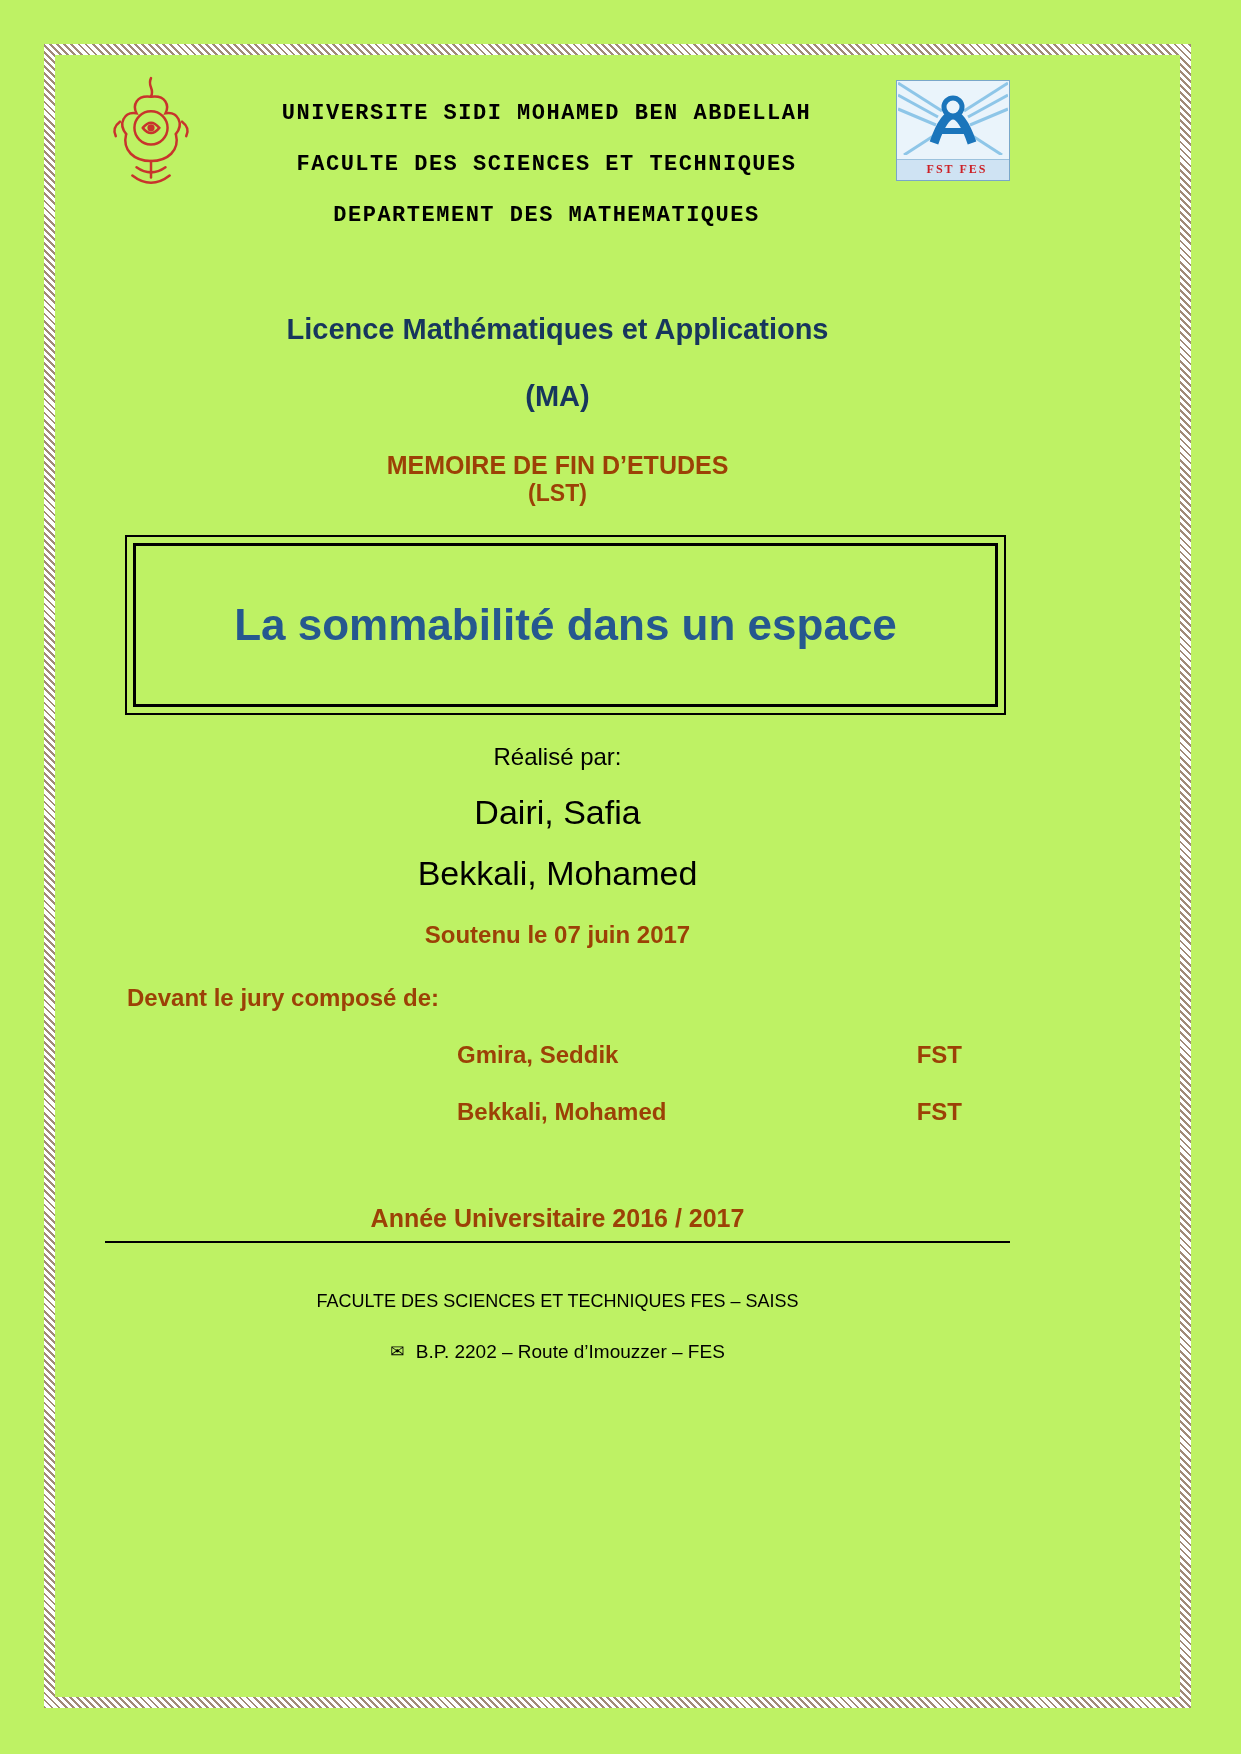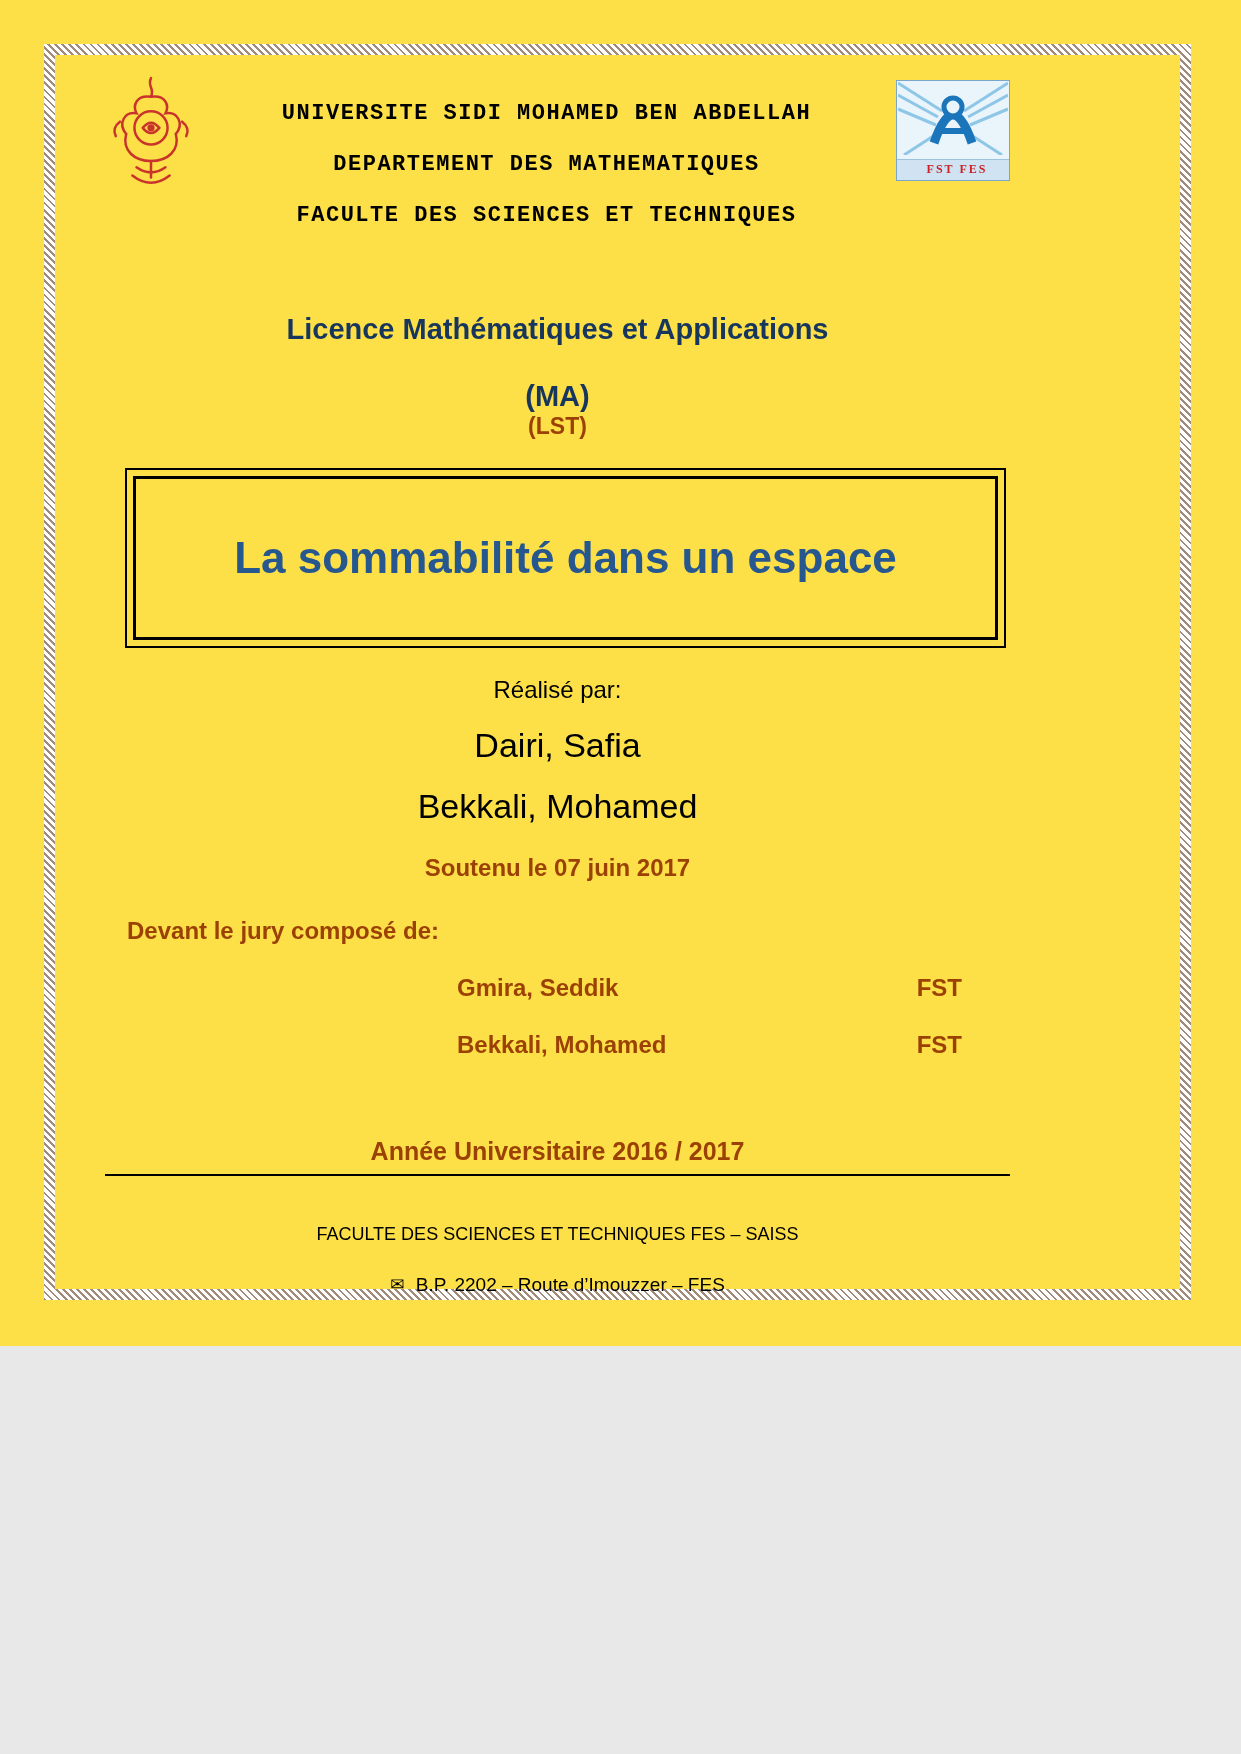--- a/index.html
+++ b/index.html
@@ -1,19 +1,19 @@
 <!DOCTYPE html>
 <html><head>
 <meta charset="utf-8">
 <style>
   html,body { margin:0; padding:0; background:#e8e8e8; }
   .page {
     position: relative;
-    width: 1241px; height: 1346px;
-    background: #fde047;
+    width: 1241px; height: 1754px;
+    background: #bef264;
     font-family: "Liberation Sans", sans-serif;
     color: #000;
     overflow: hidden;
     margin: 0 auto;
   }
   .border-frame {
     position: absolute;
     left: 44px; top: 44px; right: 50px; bottom: 46px;
     border: 11px solid transparent;
     border-image: repeating-linear-gradient(45deg, #a18a78 0 2px, #ffffff 2px 5px) 11;
@@ -124,22 +124,22 @@
             <path d="M26 98 q18 14 36 0"></path>
             <path d="M44 84 L44 100"></path>
             <path d="M14 46 q-8 6 -4 14"></path>
             <path d="M74 46 q8 6 4 14"></path>
           </g>
         </svg>
       </div>
 
       <div class="header-text">
         <div>UNIVERSITE SIDI MOHAMED BEN ABDELLAH</div>
+        <div>FACULTE DES SCIENCES ET TECHNIQUES</div>
         <div>DEPARTEMENT DES MATHEMATIQUES</div>
-        <div>FACULTE DES SCIENCES ET TECHNIQUES</div>
       </div>
 
       <div class="fst-logo">
         <svg width="110" height="74" viewBox="0 0 110 74">
           <rect width="110" height="74" fill="#eaf4fb"></rect>
           <g stroke="#8ec6e8" stroke-width="3">
             <path d="M0 2 L44 30"></path>
               <path d="M0 14 L40 36"></path>
               <path d="M0 28 L38 44"></path>
             <path d="M110 2 L66 30"></path>
@@ -152,20 +152,21 @@
           <circle cx="55" cy="26" r="9" fill="#eaf4fb" stroke="#1b75bb" stroke-width="5"></circle>
           <path d="M42 50 L68 50" stroke="#1b75bb" stroke-width="6"></path>
         </svg>
         <div class="fst-caption">FST FES</div>
       </div>
     </div>
 
     <div class="program-name">Licence Mathématiques et Applications</div>
     <div class="program-abbr">(MA)</div>
 
+    <div class="memoire-title">MEMOIRE DE FIN D’ETUDES</div>
     <div class="memoire-abbr">(LST)</div>
 
     <div class="title-box-outer">
       <div class="title-box-inner">
         <h1 class="thesis-title">La sommabilité dans un espace</h1>
       </div>
     </div>
 
     <div class="label">Réalisé par:</div>
     <div class="person">Dairi, Safia</div>

